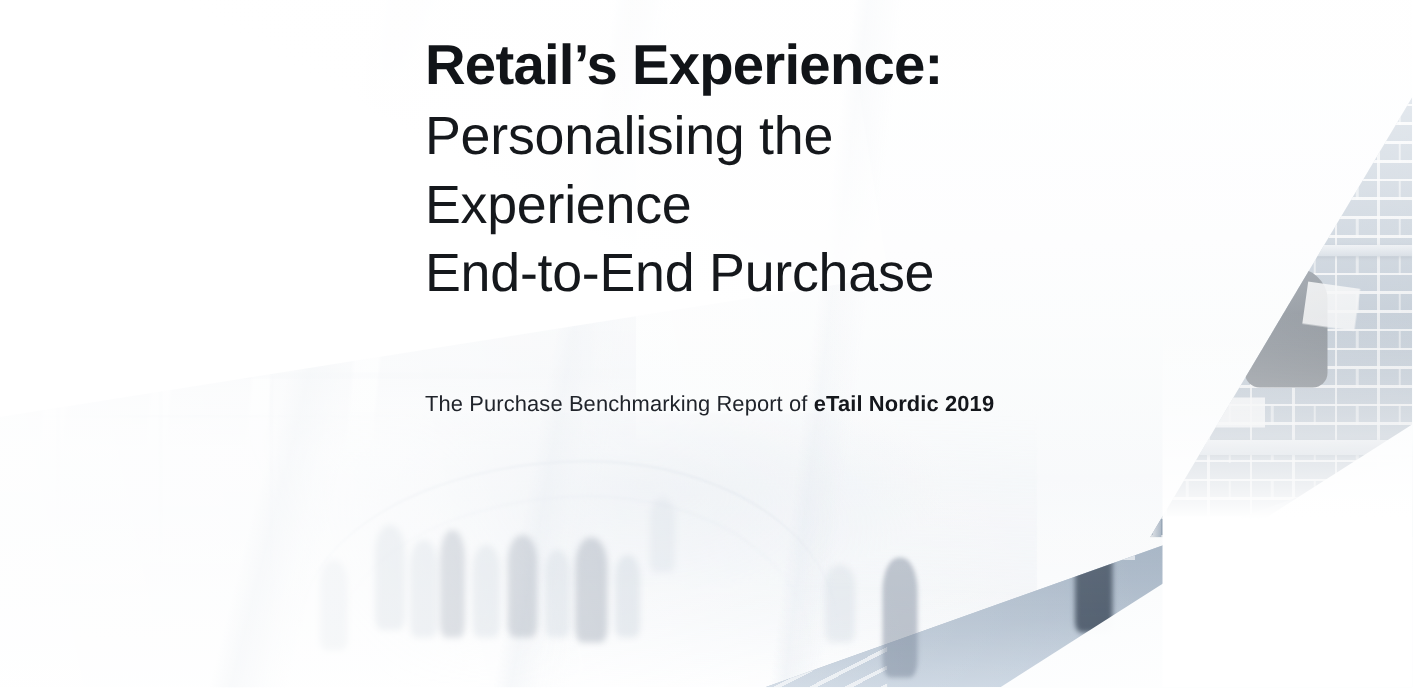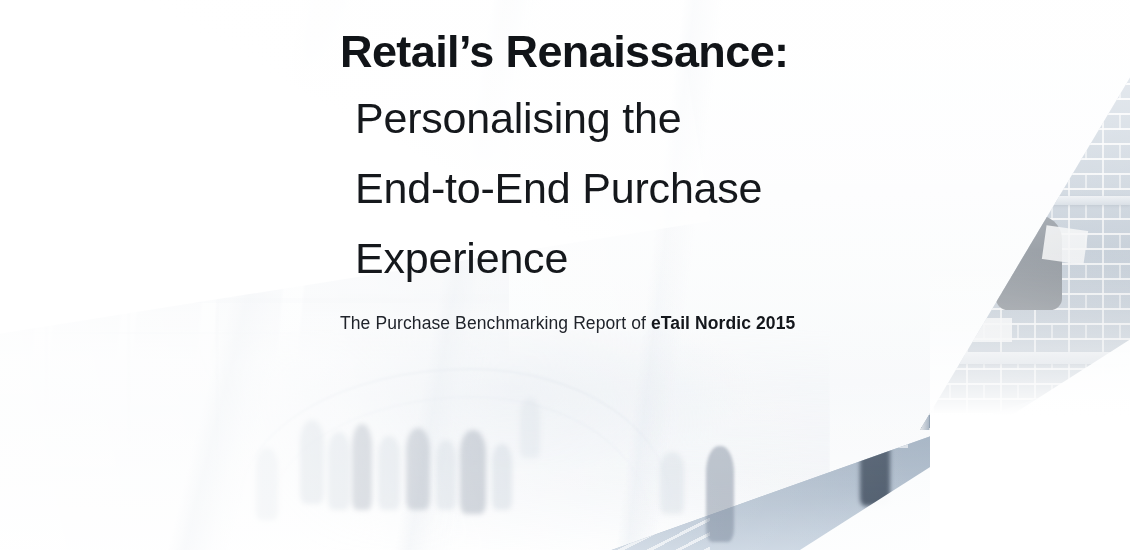--- a/index.html
+++ b/index.html
@@ -292,21 +292,21 @@
     line-height: 1.06;
     margin: 0 0 6px 0;
     white-space: nowrap;
   }
   .title-sub-line {
     font-size: 43px;
     font-weight: 300;
     letter-spacing: -0.2px;
     color: #15181c;
     line-height: 1.28;
-    margin: 15px;
+    margin: 0;
     white-space: nowrap;
   }
   .report-line {
     position: absolute;
     left: 340px;
     top: 313px;
     font-size: 17.5px;
     font-weight: 400;
     color: #20242b;
     letter-spacing: .1px;
@@ -407,23 +407,23 @@
   <div class="shopper dark" style="left:706px;top:446px;width:28px;height:96px;filter:blur(1.6px);"></div>
   <div class="shopper faint" style="left:660px;top:452px;width:24px;height:62px;"></div>
 
   <div class="bg-layer bg-veil"></div>
   <div class="bg-layer bg-veil-left"></div>
 
   <div class="wedge-white-br"></div>
   <div class="wedge-white-br2"></div>
 
   <div class="text-block">
-    <h1 class="title-main">Retail’s Renaissance:</h1>
+    <h1 class="title-main">Retail’s Experience:</h1>
     <p class="title-sub-line">Personalising the</p>
+    <p class="title-sub-line">Experience</p>
     <p class="title-sub-line">End-to-End Purchase</p>
-    <p class="title-sub-line">Experience</p>
   </div>
 
   <div class="report-line">
-    <span>The Purchase Benchmarking Report of </span><span class="brand">eTail Nordic 2015</span>
+    <span>The Purchase Benchmarking Report of </span><span class="brand">eTail Nordic 2019</span>
   </div>
 
 </div>
 
 </body></html>

